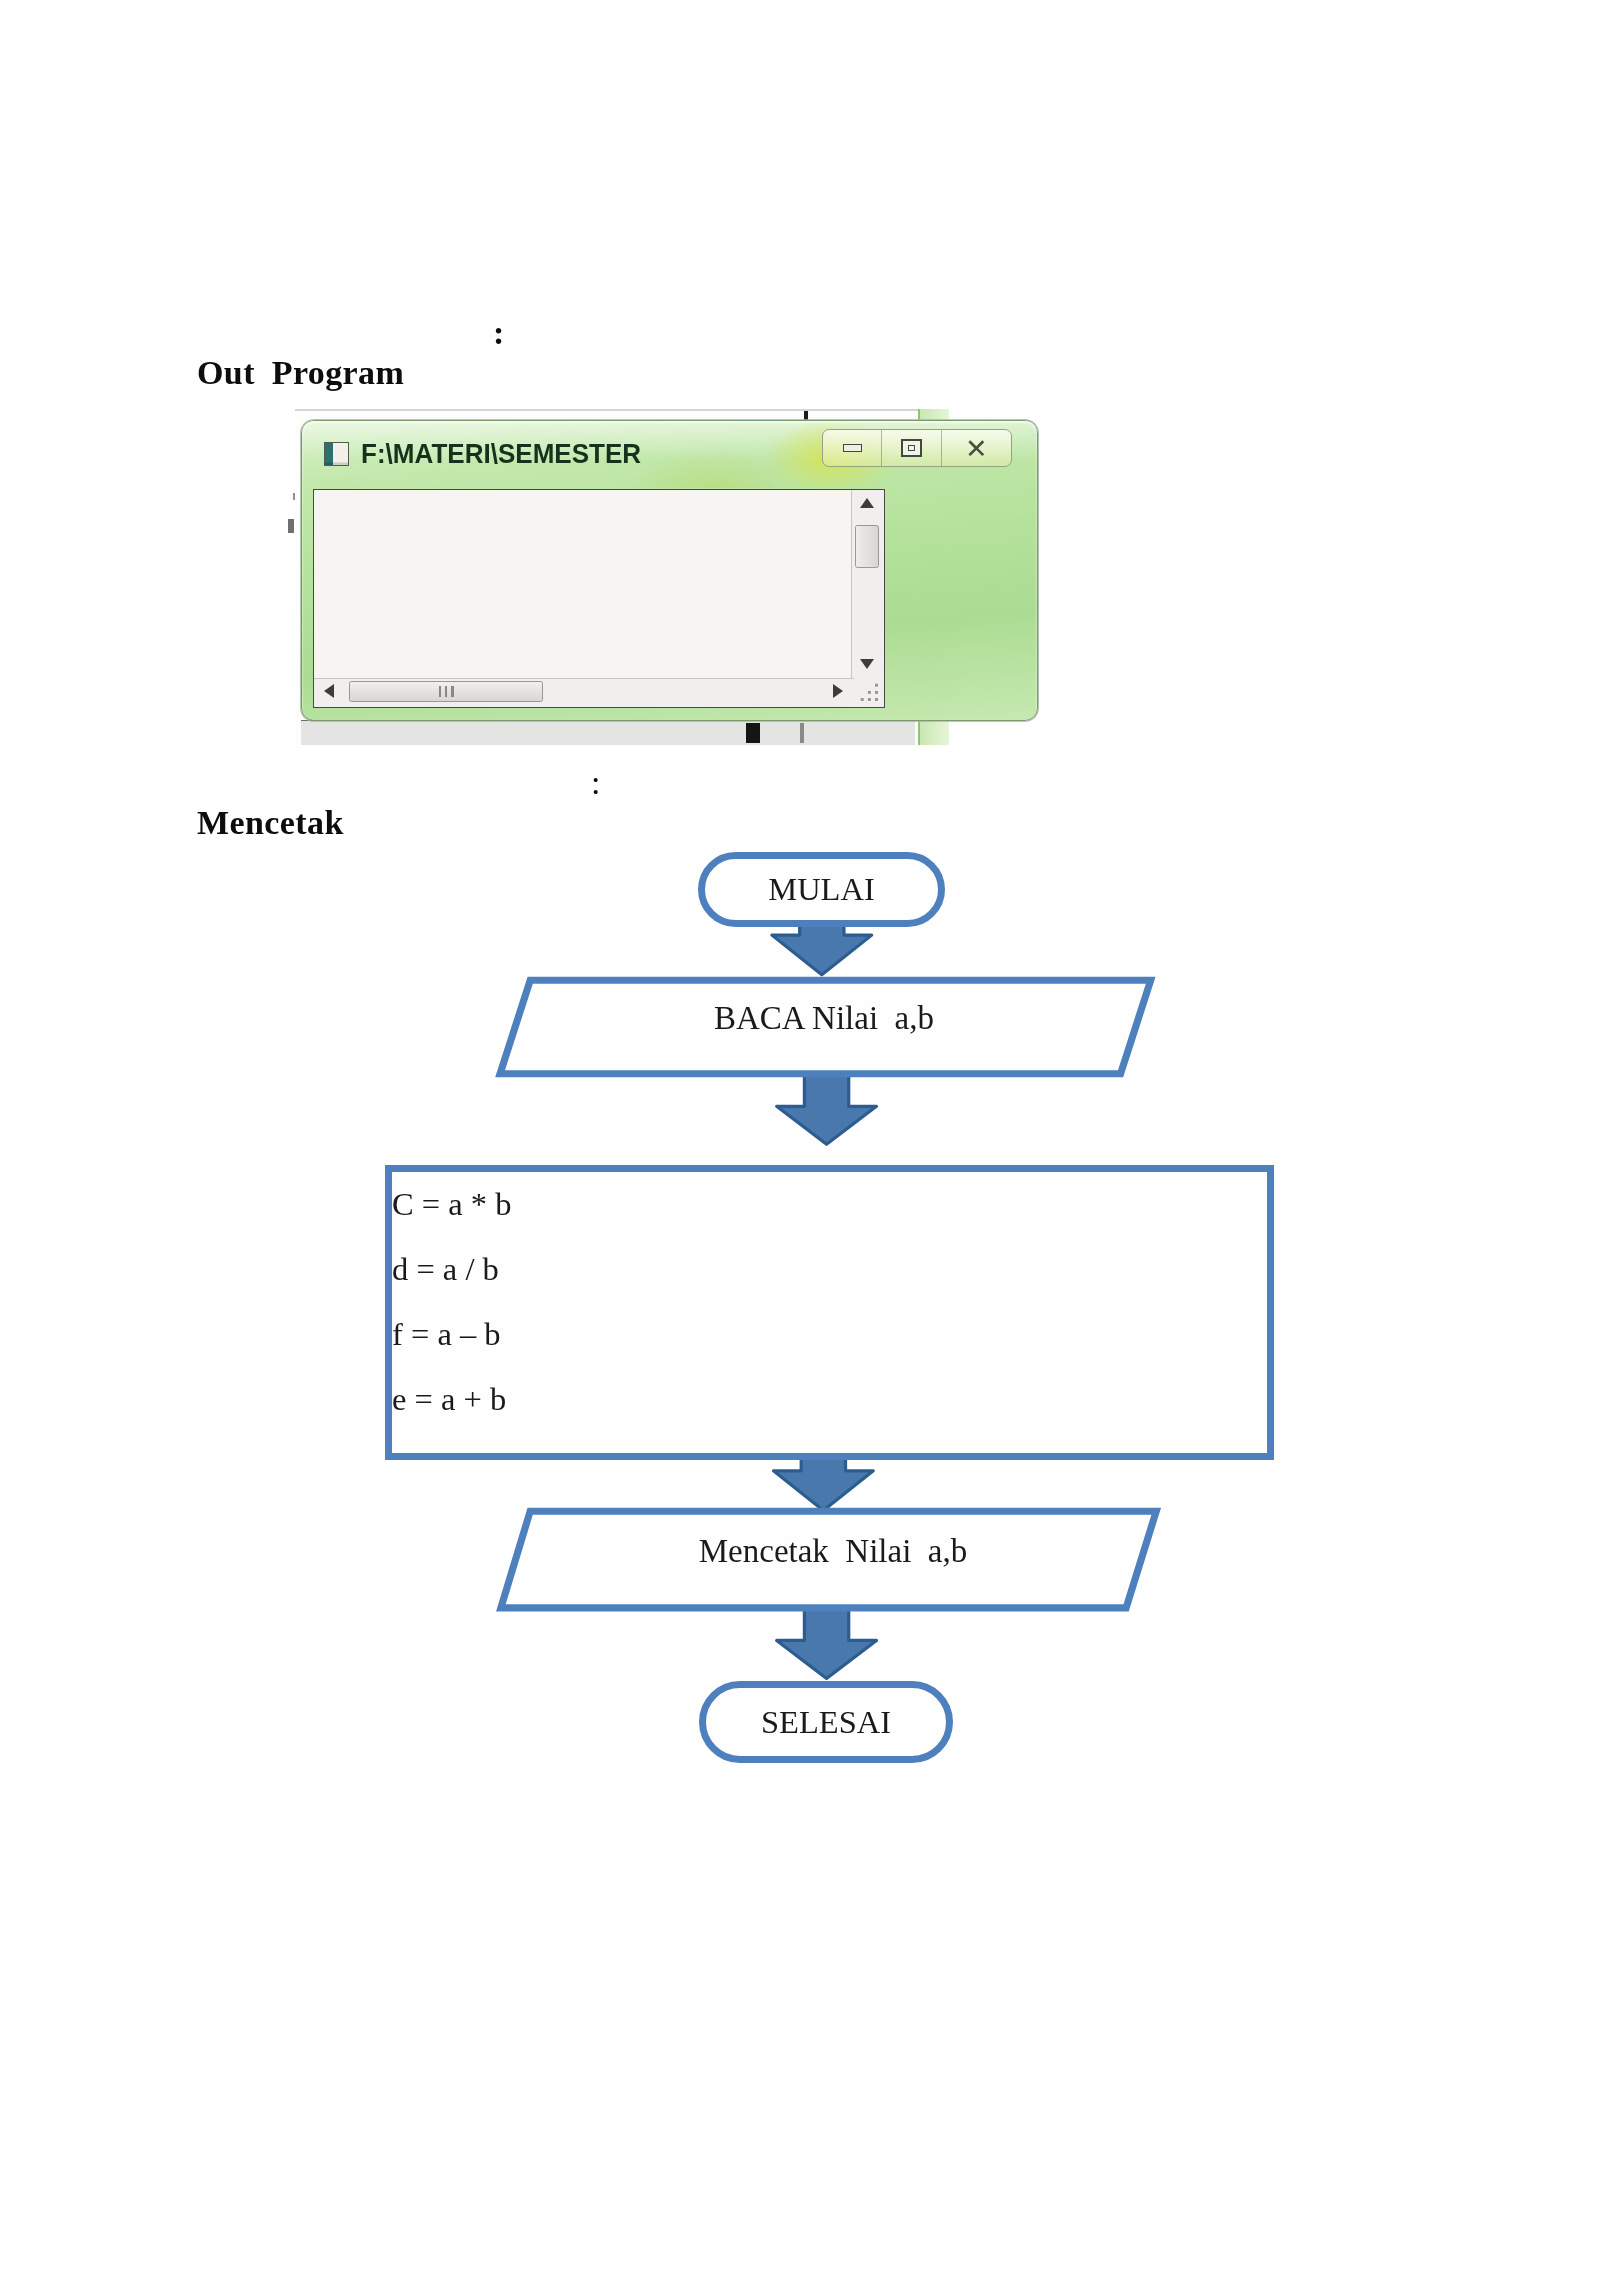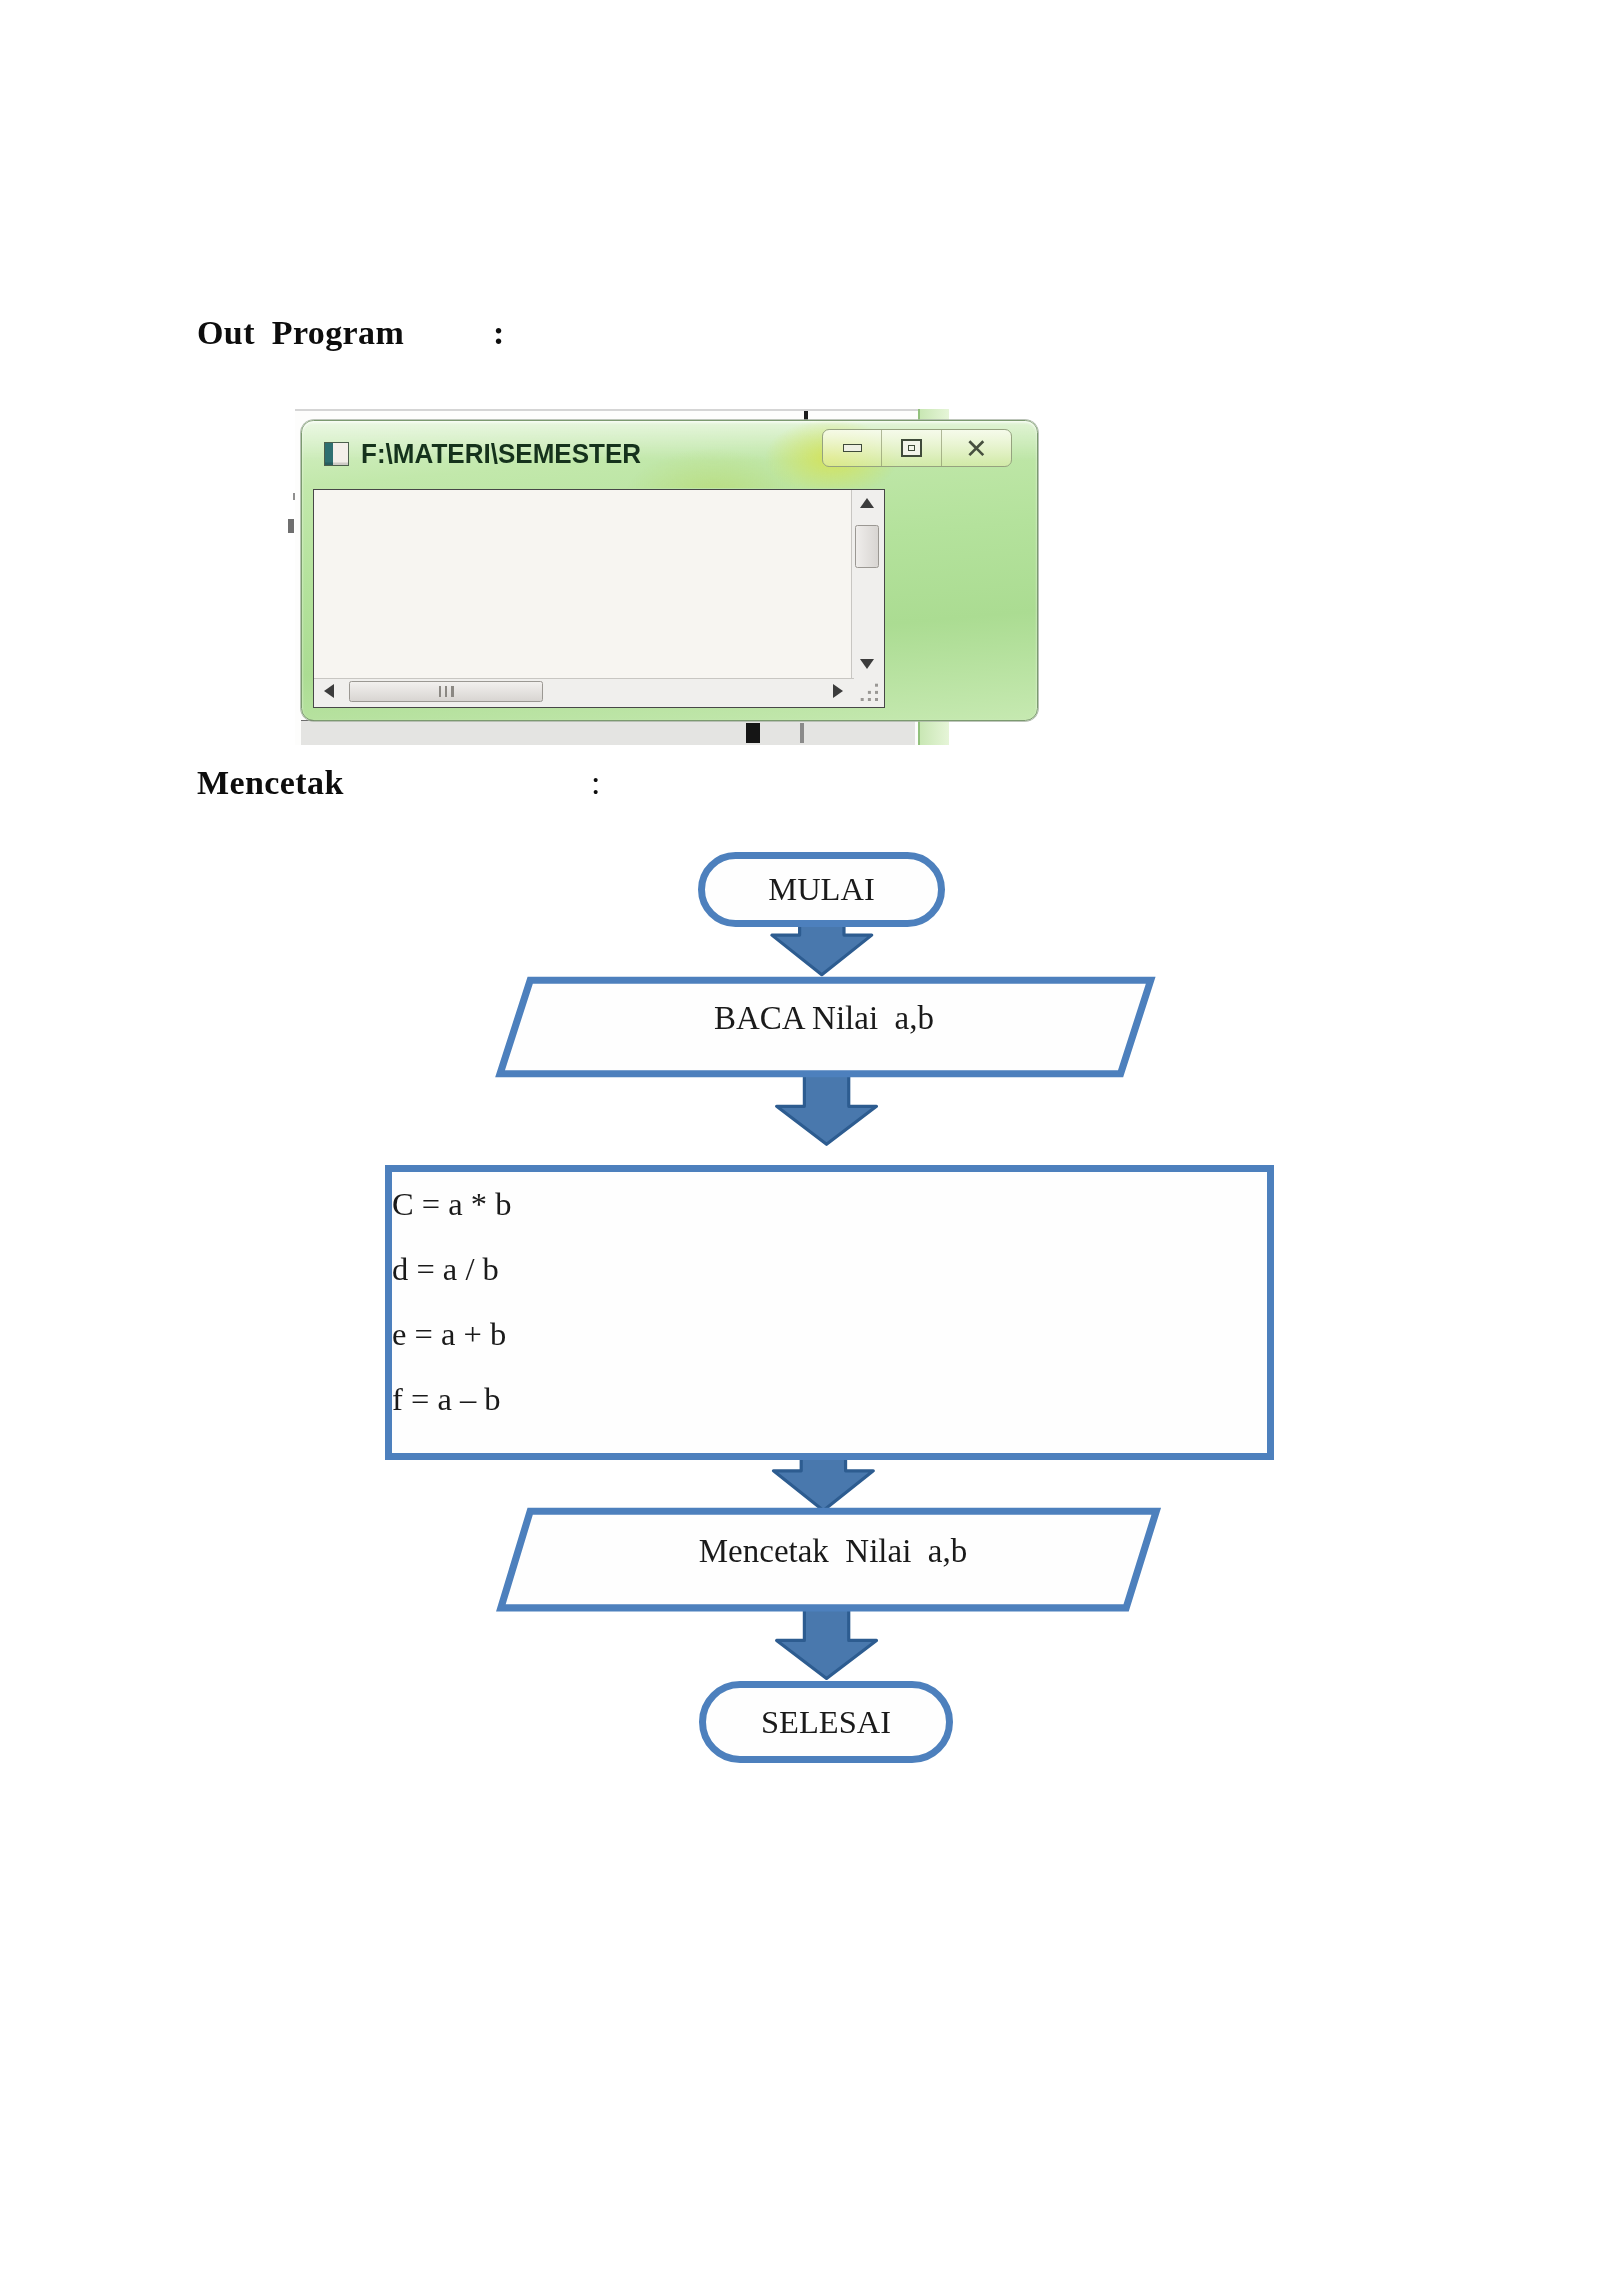--- a/index.html
+++ b/index.html
@@ -1,20 +1,20 @@
 <!DOCTYPE html>
 <html style="font-size:12.7px"><head>
 <meta charset="utf-8">
 <style>
   html,body{margin:0;padding:0;background:#ffffff;}
   #page{position:relative;width:1623px;height:2295px;background:#ffffff;overflow:hidden;
         font-family:"Liberation Serif", serif;color:#111;}
 
   
-  .heading{position:absolute;font-weight:bold;font-size:34px;letter-spacing:0.4px;word-spacing:8px;color:#0d0d0d;}
+  .heading{position:absolute;font-weight:bold;font-size:34px;letter-spacing:0.4px;word-spacing:8px;color:#0d0d0d;margin-top:40px;}
   .colon{position:absolute;font-size:34px;color:#0d0d0d;}
   .colon.bold{font-weight:bold;}
 
   
   #paste{position:absolute;left:295px;top:409px;width:652px;height:336px;background:#fdfdfc;}
   .artifact{position:absolute;}
   #right-strip{position:absolute;left:623px;top:0;width:28.5px;height:336px;
       background:linear-gradient(90deg,#c9e7b4,#e6f5d8);border-left:2.4px solid #92c17c;}
   #bottom-bar{position:absolute;left:6.3px;top:311px;width:614px;height:24px;background:#e4e4e2;border-top:1.6px solid #6d6d6d;}
 
@@ -162,22 +162,22 @@
   <div class="fc-shape" style="left:698px;top:832px;width:247px;height:75px;border-radius:41px;">
     <span class="fc-text">MULAI</span>
   </div>
 
   <div class="fc-label" style="left:507px;top:983px;width:634px;height:70px;line-height:70px;">BACA Nilai  a,b</div>
 
   <div class="fc-shape" style="left:385px;top:1145px;width:889px;height:295px;align-items:flex-start;">
     <div id="proc-lines">
       <div class="fc-text">C = a * b</div>
       <div class="fc-text">d = a / b</div>
+      <div class="fc-text">f = a – b</div>
       <div class="fc-text">e = a + b</div>
-      <div class="fc-text">f = a – b</div>
     </div>
   </div>
 
   <div class="fc-label" style="left:508px;top:1516px;width:650px;height:70px;line-height:70px;">Mencetak  Nilai  a,b</div>
 
   <div class="fc-shape" style="left:699px;top:1661px;width:254px;height:82px;border-radius:46px;">
     <span class="fc-text">SELESAI</span>
   </div>
 
 </div>

